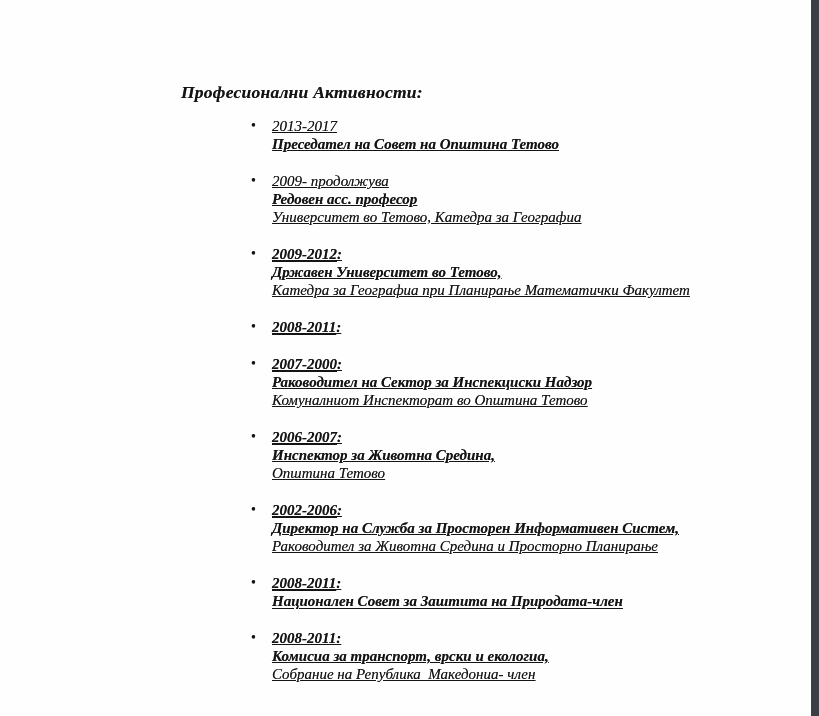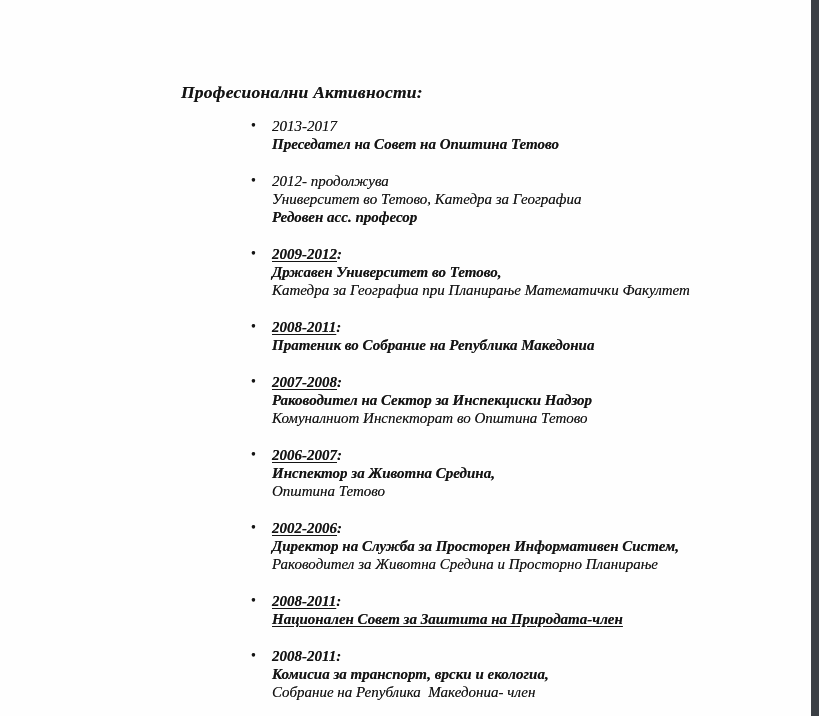--- a/index.html
+++ b/index.html
@@ -57,63 +57,62 @@
     width: 21px;
     font-style: normal;
     font-size: 14px;
     line-height: 18px;
   }
   .item-body {
     flex: 1;
   }
   .bold { font-weight: bold; }
   .underline { text-decoration: underline; text-underline-offset: 2px; }
-  .line { white-space: pre-wrap; }
+  .line { white-space: pre-wrap; text-decoration: underline; }
 </style>
 </head>
 <body>
 
 <div class="page" style="background: rgb(254, 254, 254);">
   <div class="content" style="color: rgb(20, 20, 20);">
     <div class="heading">Професионални Активности:</div>
     <div class="list" id="activities-list">
         <div class="item">
           <span class="bullet">•</span>
           <div class="item-body">
             <div class="line"><span>2013-2017</span><span></span></div>
             <div class="line bold">Преседател на Совет на Општина Тетово</div>
           </div>
         </div>
         <div class="item">
           <span class="bullet">•</span>
           <div class="item-body">
-            <div class="line"><span>2012- продолжува</span><span></span></div>
+            <div class="line"><span>2009- продолжува</span><span></span></div>
+            <div class="line bold">Редовен асс. професор</div>
             <div class="line">Университет во Тетово, Катедра за Географиа</div>
-            <div class="line bold">Редовен асс. професор</div>
           </div>
         </div>
         <div class="item">
           <span class="bullet">•</span>
           <div class="item-body">
             <div class="line"><span class="bold underline">2009-2012</span><span class="bold">:</span></div>
             <div class="line bold">Државен Университет во Тетово,</div>
             <div class="line">Катедра за Географиа при Планирање Математички Факултет</div>
           </div>
         </div>
         <div class="item">
           <span class="bullet">•</span>
           <div class="item-body">
             <div class="line"><span class="bold underline">2008-2011</span><span class="bold">:</span></div>
-            <div class="line bold">Пратеник во Собрание на Република Македониа</div>
           </div>
         </div>
         <div class="item">
           <span class="bullet">•</span>
           <div class="item-body">
-            <div class="line"><span class="bold underline">2007-2008</span><span class="bold">:</span></div>
+            <div class="line"><span class="bold underline">2007-2000</span><span class="bold">:</span></div>
             <div class="line bold">Раководител на Сектор за Инспекциски Надзор</div>
             <div class="line">Комуналниот Инспекторат во Општина Тетово</div>
           </div>
         </div>
         <div class="item">
           <span class="bullet">•</span>
           <div class="item-body">
             <div class="line"><span class="bold underline">2006-2007</span><span class="bold">:</span></div>
             <div class="line bold">Инспектор за Животна Средина,</div>
             <div class="line">Општина Тетово</div>

